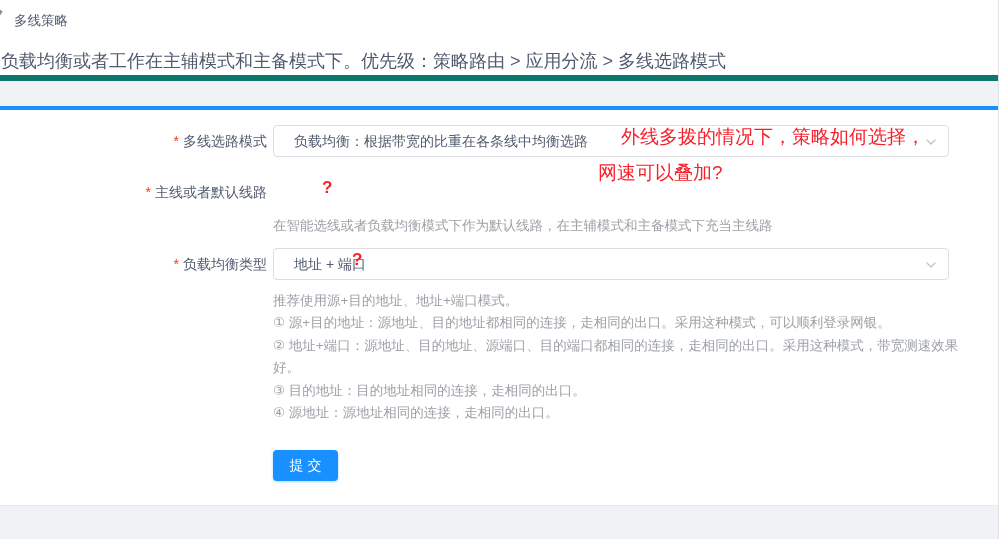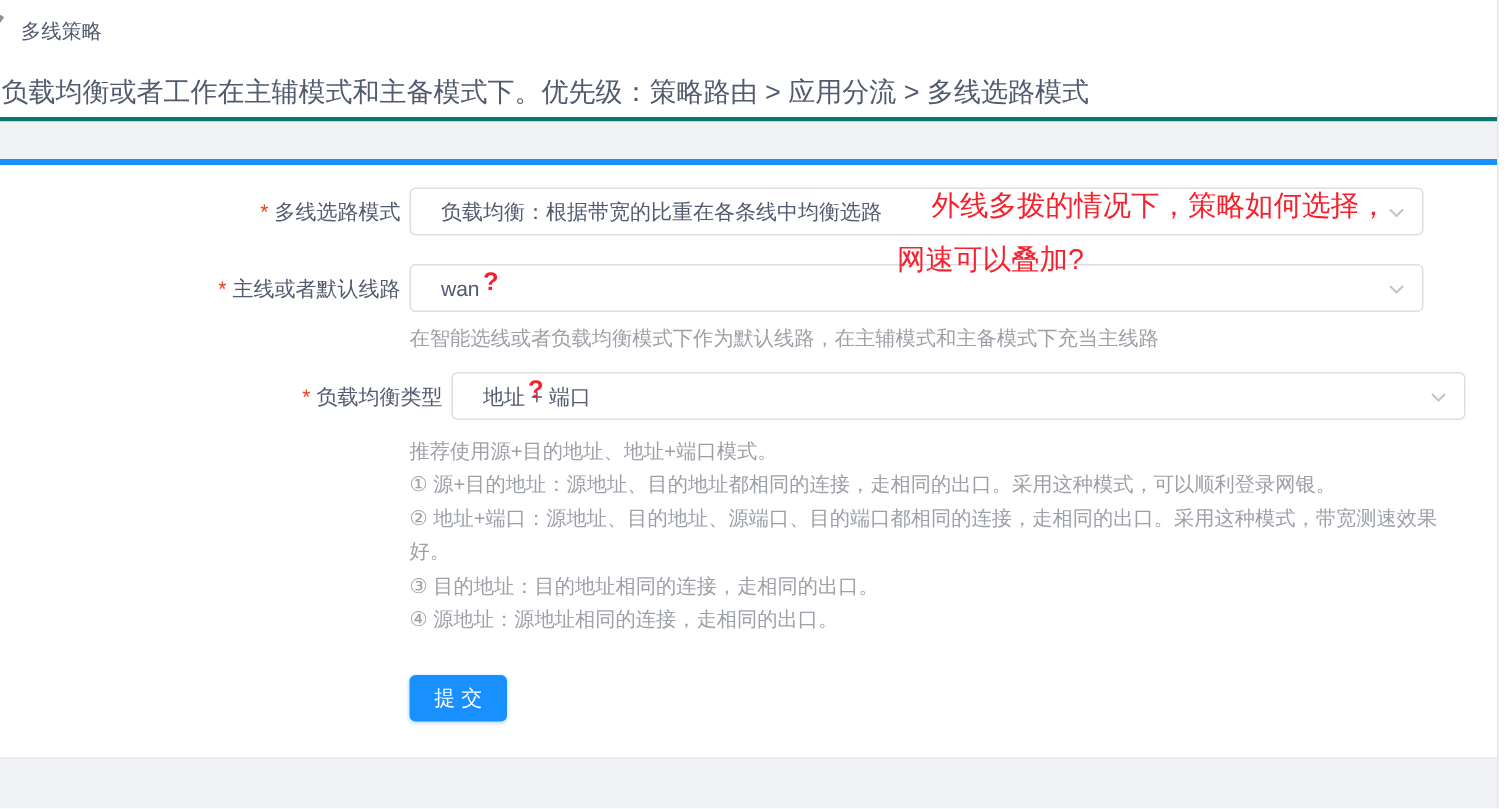--- a/index.html
+++ b/index.html
@@ -5,36 +5,36 @@
   * { margin: 0; padding: 0; box-sizing: border-box; }
   html, body { width: 1005px; height: 539px; background: #fff; overflow: hidden; }
   body { font-family: "Liberation Sans", "DejaVu Sans", sans-serif; color: var(--text, #515a6e); }
 
   .page { position: relative; width: 1005px; height: 539px; background: #fff; }
   .right-border { position: absolute; top: 0; left: 998px; width: 1px; height: 539px;
                   background: #e2e4e8; }
 
   
   .header { position: absolute; top: 0; left: 0; width: 998px; height: 81px;
-            background: #fff; border-bottom: 3px solid #0f766e; }
+            background: #fff; border-bottom: 6px solid #0f766e; }
   .page-title { position: absolute; top: 12px; left: 14px; font-size: 13.5px; color: var(--text, #515a6e); }
   .page-subtitle { position: absolute; top: 49px; left: 1px; font-size: 18px; color: var(--text, #515a6e); white-space: nowrap; }
   .clip-mark { position: absolute; top: 10px; left: -2px; width: 3px; height: 7px;
                background: #8a8f99; transform: rotate(35deg); }
 
   
   .gray-band { position: absolute; top: 81px; left: 0; width: 998px; height: 25px; background: var(--band, #f0f2f5); }
   .blue-bar  { position: absolute; top: 106px; left: 0; width: 998px; height: 4px; background: var(--accent, #1890ff); }
 
   
   .content { position: absolute; top: 110px; left: 0; width: 998px; height: 395px; background: #fff; padding-top: 15px; }
 
   .form-row { display: flex; align-items: flex-end; }
   .row-gap-1 { margin-top: 19px; }
-  .row-gap-2 { margin-top: 15px; padding-left: 28px; }
+  .row-gap-2 { margin-top: 15px; }
   .field-label { width: 267px; text-align: right; font-size: 14px; line-height: 32px;
                  color: var(--text, #515a6e); white-space: nowrap; }
   .req { color: var(--required, #ed4014); margin-right: 4px; font-size: 14px; }
   .select-box { position: relative; margin-left: 6px; width: 676px; height: 32px;
                 border: 1px solid var(--border, #dcdee2); border-radius: 4px; background: #fff;
                 cursor: pointer; }
   .select-value { position: absolute; left: 20px; top: 0; line-height: 30px; font-size: 14px;
                   color: var(--text, #515a6e); white-space: nowrap; }
   .chevron { position: absolute; right: 10px; top: 9px; width: 14px; height: 14px; }
 
@@ -82,26 +82,20 @@
       <div class="select-box">
         <span class="select-value">负载均衡：根据带宽的比重在各条线中均衡选路</span>
         <svg class="chevron" viewBox="0 0 14 14">
           <path d="M3 5 L7 9 L11 5" fill="none" stroke="#c0c4cc" stroke-width="1.4" stroke-linecap="round" stroke-linejoin="round"></path>
         </svg>
       </div>
     </div>
 
     <div class="form-row row-gap-1">
       <div class="field-label"><span class="req">*</span><span>主线或者默认线路</span></div>
-      <div class="select-box">
-        <span class="select-value">wan</span>
-        <svg class="chevron" viewBox="0 0 14 14">
-          <path d="M3 5 L7 9 L11 5" fill="none" stroke="#c0c4cc" stroke-width="1.4" stroke-linecap="round" stroke-linejoin="round"></path>
-        </svg>
-      </div>
     </div>
     <div class="help-text">在智能选线或者负载均衡模式下作为默认线路，在主辅模式和主备模式下充当主线路</div>
 
     <div class="form-row row-gap-2">
       <div class="field-label"><span class="req">*</span><span>负载均衡类型</span></div>
       <div class="select-box">
         <span class="select-value">地址 + 端口</span>
         <svg class="chevron" viewBox="0 0 14 14">
           <path d="M3 5 L7 9 L11 5" fill="none" stroke="#c0c4cc" stroke-width="1.4" stroke-linecap="round" stroke-linejoin="round"></path>
         </svg>

